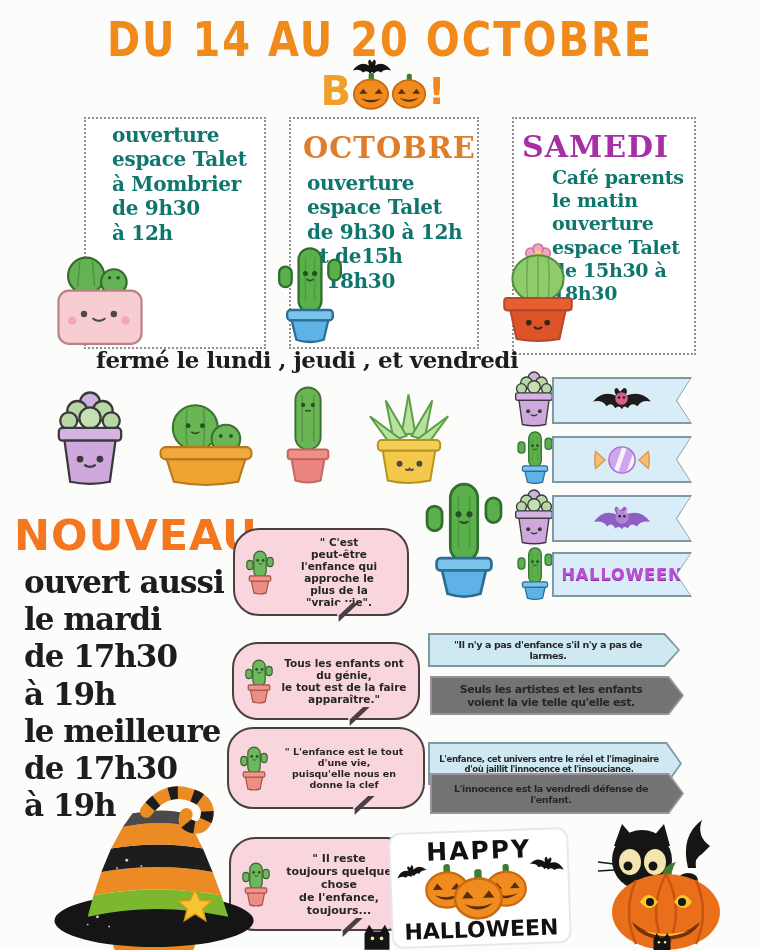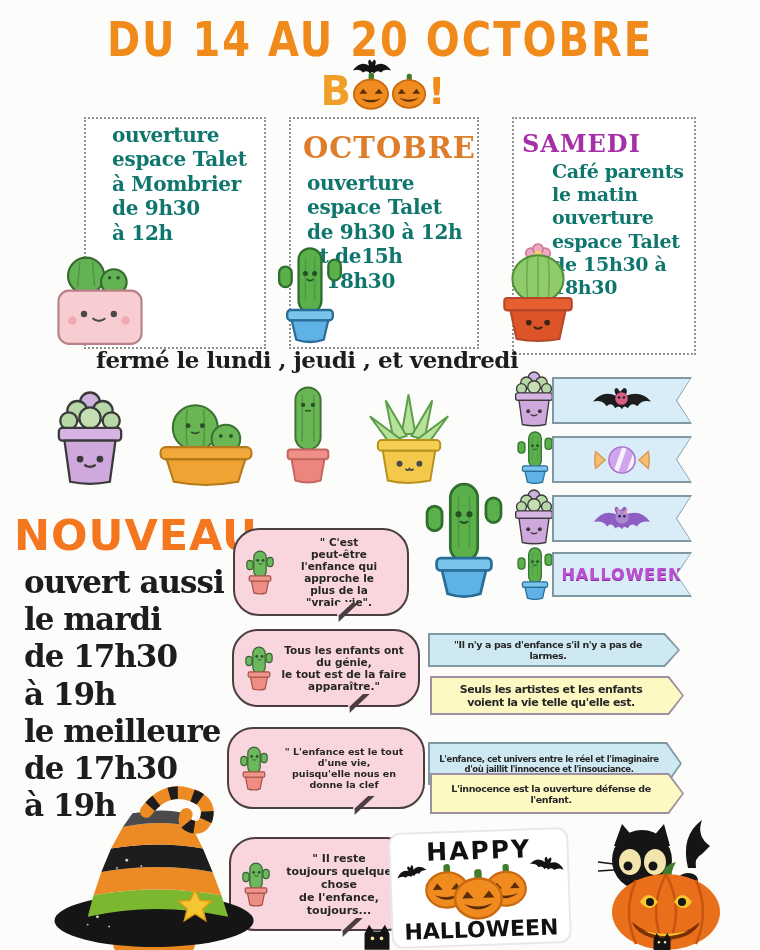--- a/index.html
+++ b/index.html
@@ -40,21 +40,21 @@
     clip-path:polygon(0 0,100% 0,calc(100% - 14px) 50%,100% 100%,0 100%);
     display:flex;align-items:center;justify-content:center}
   .halloween-word{font-family:"DejaVu Sans","Liberation Sans",sans-serif;font-weight:700;
     font-size:16px;color:#bb4fd3;letter-spacing:1px;text-shadow:0 1px 0 #8a2f9e}
 
   .arrow{clip-path:polygon(0 0,calc(100% - 15px) 0,100% 50%,calc(100% - 15px) 100%,0 100%)}
   .arrow-in{position:absolute;left:2px;top:2px;right:2px;bottom:2px;
     clip-path:polygon(0 0,calc(100% - 14px) 0,100% 50%,calc(100% - 14px) 100%,0 100%);
     display:flex;align-items:center;justify-content:center;text-align:center}
   .arrow.blue{background:#7f99a3}.arrow.blue .arrow-in{background:#cfe9f3}
-  .arrow.pink{background:#9f8fa0}.arrow.pink .arrow-in{background:#fef9c3}
+  .arrow.pink{background:#9f8fa0}.arrow.pink .arrow-in{background:#737373}
   .arrow-text{font-family:"DejaVu Sans","Liberation Sans",sans-serif;font-weight:700;color:#262626;
     letter-spacing:-0.4px;padding:0 18px 0 6px}
 
   .sticker{left:392px;top:832px;width:176px;height:112px;background:#fff;border-radius:10px;
     box-shadow:0 0 0 2px #e8e8e8;transform:rotate(-2deg)}
   .sticker-word{position:absolute;width:100%;text-align:center;
     font-family:"DejaVu Sans","Liberation Sans",sans-serif;font-weight:700;color:#111}
 </style>
 </head>
 <body>
@@ -262,21 +262,21 @@
 </div>
 <div class="abs card" style="left:289px;top:117px;width:186px;height:228px">
   <div class="card-title serif" style="font-size:29px;color:#df7e2a;margin:12px 0 0 12px">OCTOBRE</div>
   <div class="card-text serif pre" style="margin:6px 4px 0 16px">ouverture
 espace Talet
 de 9h30 à 12h
 et de15h
 à 18h30</div>
 </div>
 <div class="abs card" style="left:512px;top:117px;width:180px;height:234px">
-  <div class="card-title serif" style="font-size:24px;color:#a62fa8;margin:10px 0 0 8px">SAMEDI</div>
+  <div class="card-title serif" style="font-size:30px;color:#a62fa8;margin:10px 0 0 8px">SAMEDI</div>
   <div class="card-text serif pre" style="font-size:19px;margin:2px 2px 0 38px">Café parents
 le matin
 ouverture
 espace Talet
 de 15h30 à
 18h30</div>
 </div>
 
 <svg class="abs" style="left:50px;top:248px;width:100px;height:98px">
     <use href="#sym-cacti-pink-pot"></use>
@@ -362,21 +362,21 @@
   <svg style="width:34px;height:52px;flex-shrink:0">
       <use href="#sym-bubble-cactus"></use>
     </svg>
   <div class="bubble-text pre" style="font-size:10.5px">" C'est
 peut-être
 l'enfance qui
 approche le
 plus de la
 "vraie vie".</div>
 </div>
-<div class="abs bubble" style="left:232px;top:629px;width:188px;height:78px">
+<div class="abs bubble" style="left:232px;top:642px;width:188px;height:78px">
   <svg style="width:34px;height:52px;flex-shrink:0">
       <use href="#sym-bubble-cactus"></use>
     </svg>
   <div class="bubble-text pre" style="font-size:10.5px">Tous les enfants ont
 du génie,
 le tout est de la faire
 apparaître."</div>
 </div>
 <div class="abs bubble" style="left:227px;top:727px;width:198px;height:82px">
   <svg style="width:34px;height:52px;flex-shrink:0">
@@ -408,21 +408,21 @@
     </div>
 </div>
 <div class="abs arrow blue" style="left:428px;top:742px;width:254px;height:43px">
   <div class="arrow-in">
       <span class="arrow-text pre" style="font-size:8.5px">L'enfance, cet univers entre le réel et l'imaginaire
 d'où jaillit l'innocence et l'insouciance.</span>
     </div>
 </div>
 <div class="abs arrow pink" style="left:430px;top:773px;width:254px;height:41px">
   <div class="arrow-in">
-      <span class="arrow-text pre" style="font-size:9.5px">L'innocence est la ouverture défense de l'enfant.</span>
+      <span class="arrow-text pre" style="font-size:9.5px">L'innocence est la vendredi défense de l'enfant.</span>
     </div>
 </div>
 
 <svg class="abs" viewBox="0 0 220 168" style="left:46px;top:786px;width:220px;height:164px">
   <ellipse cx="108" cy="162" rx="42" ry="20" fill="#e8881f"></ellipse>
   <ellipse cx="108" cy="138" rx="102" ry="27" fill="#151515"></ellipse>
   <circle cx="50" cy="134" r="1.4" fill="#fff" opacity="0.85"></circle>
   <circle cx="62" cy="144" r="1" fill="#fff" opacity="0.7"></circle>
   <circle cx="40" cy="142" r="1" fill="#fff" opacity="0.7"></circle>
   <path d="M40 134 Q110 118 184 134 L177 112 Q110 100 46 112 Z" fill="#7cb82f"></path>

